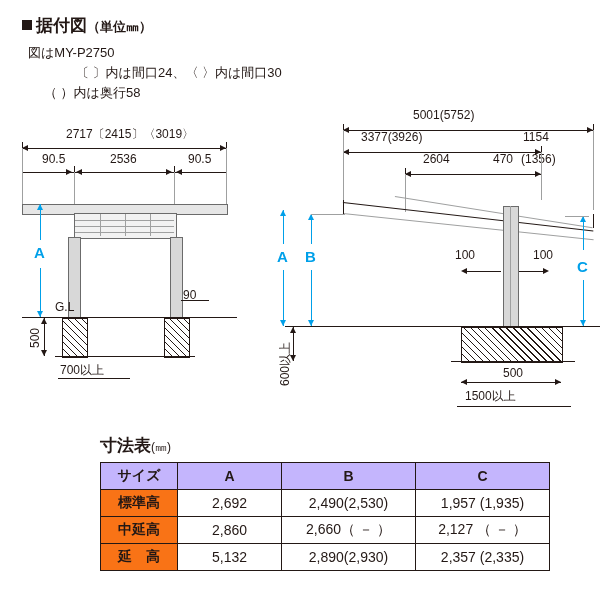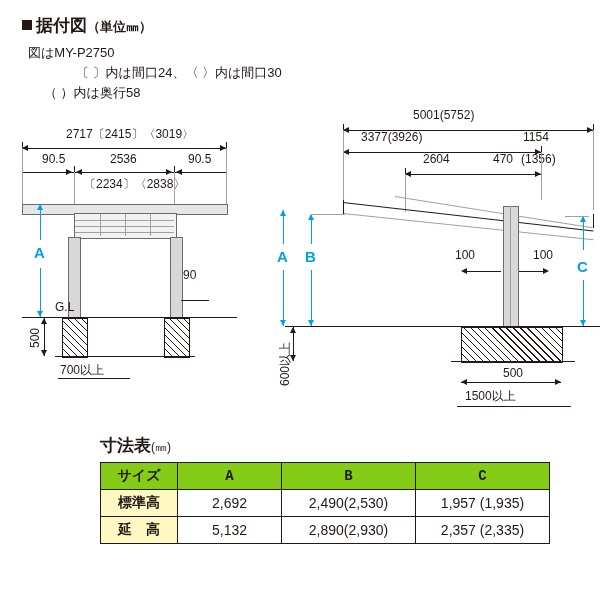--- a/index.html
+++ b/index.html
@@ -53,22 +53,22 @@
     border-collapse:collapse;
     font-size:14px;
   }
   table.dim-table td,table.dim-table th{
     border:1px solid #231815;
     height:26px;
     text-align:center;
     font-weight:bold;
     padding:0 4px;
   }
-  table.dim-table th{background:#84cc16;font-family:Liberation Mono, monospace;}
-  table.dim-table td.rowhead{background:#fef9c3;width:68px;}
+  table.dim-table th{background:#c4b5fd;}
+  table.dim-table td.rowhead{background:#f97316;width:68px;}
   table.dim-table td.val{width:95px;background:#ffffff;font-weight:normal;}
   .colA{width:95px;}
 </style>
 </head>
 <body>
 
 <div class="abs t" id="title">
   <span class="sq"></span><span>据付図</span><span class="unit">（単位㎜）</span>
 </div>
 <div class="abs t note" id="note1">図はMY-P2750</div>
@@ -92,40 +92,39 @@
   <div class="ln h1" style="left:22px;top:172px;width:204px;"></div>
   <div class="tick" style="left:22px;top:166px;height:12px;"></div>
   <div class="tick" style="left:74px;top:166px;height:12px;"></div>
   <div class="tick" style="left:174px;top:166px;height:12px;"></div>
   <div class="tick" style="left:226px;top:166px;height:12px;"></div>
   <div class="arrowR" style="left:66px;top:169px;"></div>
   <div class="arrowL" style="left:76px;top:169px;"></div>
   <div class="arrowR" style="left:166px;top:169px;"></div>
   <div class="arrowL" style="left:176px;top:169px;"></div>
 
-  <div class="abs t dim" style="left:84px;top:176px;">〔2234〕〈2838〉</div>
 
   <div class="ln v1 gray" style="left:22px;top:148px;height:58px;"></div>
   <div class="ln v1 gray" style="left:226px;top:148px;height:58px;"></div>
   <div class="ln v1 gray" style="left:74px;top:172px;height:34px;"></div>
   <div class="ln v1 gray" style="left:174px;top:172px;height:34px;"></div>
 
   <div class="abs beam" style="left:22px;top:204px;width:204px;height:9px;"></div>
   <div class="abs" style="left:74px;top:213px;width:101px;height:24px;border:1px solid #6b6b6b;background:#f2f2f2;"></div>
   <div class="ln h1 gray" style="left:75px;top:220px;width:99px;"></div>
   <div class="ln h1 gray" style="left:75px;top:226px;width:99px;"></div>
   <div class="ln h1 gray" style="left:75px;top:232px;width:99px;"></div>
   <div class="ln v1 gray" style="left:100px;top:214px;height:22px;"></div>
   <div class="ln v1 gray" style="left:125px;top:214px;height:22px;"></div>
   <div class="ln v1 gray" style="left:150px;top:214px;height:22px;"></div>
 
   <div class="abs post" style="left:68px;top:237px;width:11px;height:80px;"></div>
   <div class="abs post" style="left:170px;top:237px;width:11px;height:80px;"></div>
 
-  <div class="abs t dim" style="left:183px;top:268px;">90</div>
+  <div class="abs t dim" style="left:183px;top:288px;">90</div>
   <div class="ln h1" style="left:181px;top:300px;width:28px;"></div>
 
   <div class="abs t dim" style="left:55px;top:300px;">G.L</div>
   <div class="ln h1" style="left:22px;top:317px;width:215px;"></div>
 
   <div class="abs hatch" style="left:62px;top:318px;width:24px;height:38px;"></div>
   <div class="abs hatch" style="left:164px;top:318px;width:24px;height:38px;"></div>
   <div class="ln h1" style="left:55px;top:356px;width:140px;"></div>
 
   <div class="abs t dim" style="left:28px;top:348px;transform:rotate(-90deg);transform-origin:left top;">500</div>
@@ -245,19 +244,25 @@
     </tr>
   </thead>
   <tbody>
     <tr>
       <td class="rowhead">標準高</td>
       <td class="val">2,692</td>
       <td class="val" style="width:125px;">2,490(2,530)</td>
       <td class="val" style="width:125px;">1,957 (1,935)</td>
     </tr>
     <tr>
+      <td class="rowhead">中延高</td>
+      <td class="val">2,860</td>
+      <td class="val" style="width:125px;">2,660（ － ）</td>
+      <td class="val" style="width:125px;">2,127 （ － ）</td>
+    </tr>
+    <tr>
       <td class="rowhead">延　高</td>
       <td class="val">5,132</td>
       <td class="val" style="width:125px;">2,890(2,930)</td>
       <td class="val" style="width:125px;">2,357 (2,335)</td>
     </tr>
   </tbody>
 </table>
 
 </body></html>

